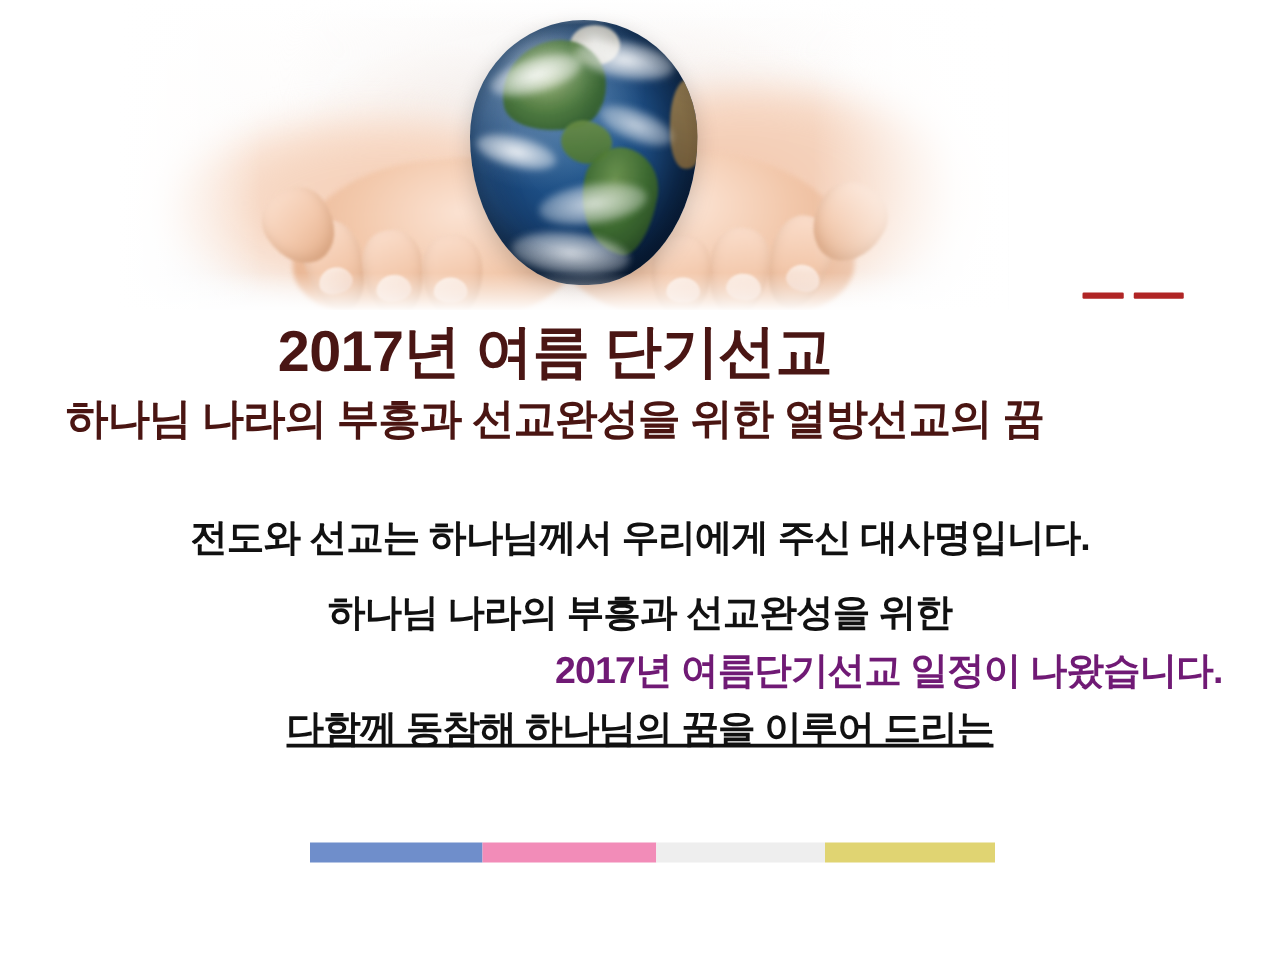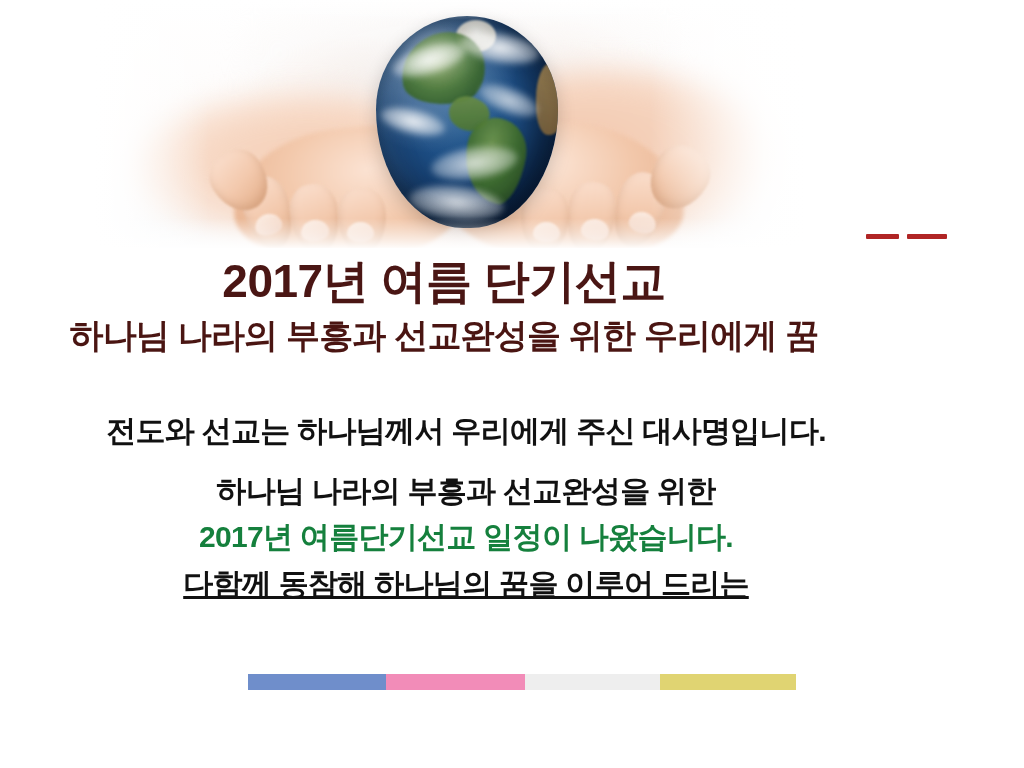--- a/index.html
+++ b/index.html
@@ -236,20 +236,21 @@
     margin: 6px 0 0 0;
   }
 
   .body-block {
     position: absolute;
     left: 0;
     top: 408px;
     width: 932px;
     text-align: center;
     z-index: 9;
+    padding-left: 46px;
   }
   .body-line {
     font-size: 30px;
     font-weight: 700;
     color: #111111;
     letter-spacing: -0.7px;
     line-height: 1.55;
     margin: 0;
   }
 
@@ -316,27 +317,27 @@
     <div class="hero-fade"></div>
   </div>
 
   <div class="dashes">
     <span class="dash dash-1" style="background: rgb(176, 37, 37);"></span>
     <span class="dash dash-2" style="background: rgb(176, 37, 37);"></span>
   </div>
 
   <div class="title-block">
     <h1 class="title" style="color: rgb(74, 22, 20);">2017년 여름 단기선교</h1>
-    <h2 class="subtitle" style="color: rgb(74, 21, 18);">하나님 나라의 부흥과 선교완성을 위한 우리에게 꿈</h2>
+    <h2 class="subtitle" style="color: rgb(74, 21, 18);">하나님 나라의 부흥과 선교완성을 위한 열방선교의 꿈</h2>
   </div>
 
   <div class="body-block">
     <p class="body-line" style="color: rgb(17, 17, 17);">전도와 선교는 하나님께서 우리에게 주신 대사명입니다.</p>
     <p class="body-line" style="color: rgb(17, 17, 17); margin-top: 13px;">하나님 나라의 부흥과 선교완성을 위한</p>
-    <p class="body-line" style="color: #15803d;">2017년 여름단기선교 일정이 나왔습니다.</p>
+    <p class="body-line" style="color: #701a75; text-align: right;">2017년 여름단기선교 일정이 나왔습니다.</p>
     <p class="body-line" style="color: rgb(17, 17, 17); text-decoration: underline;">다함께 동참해 하나님의 꿈을 이루어 드리는</p>
   </div>
 
   <div class="color-bar">
     <div class="seg" style="background: rgb(111, 142, 203); width: 25.2%;"></div>
     <div class="seg" style="background: rgb(242, 140, 184); width: 25.4%;"></div>
     <div class="seg" style="background: rgb(238, 238, 238); width: 24.6%;"></div>
     <div class="seg" style="background: rgb(224, 212, 114); width: 24.8%;"></div>
   </div>
 

